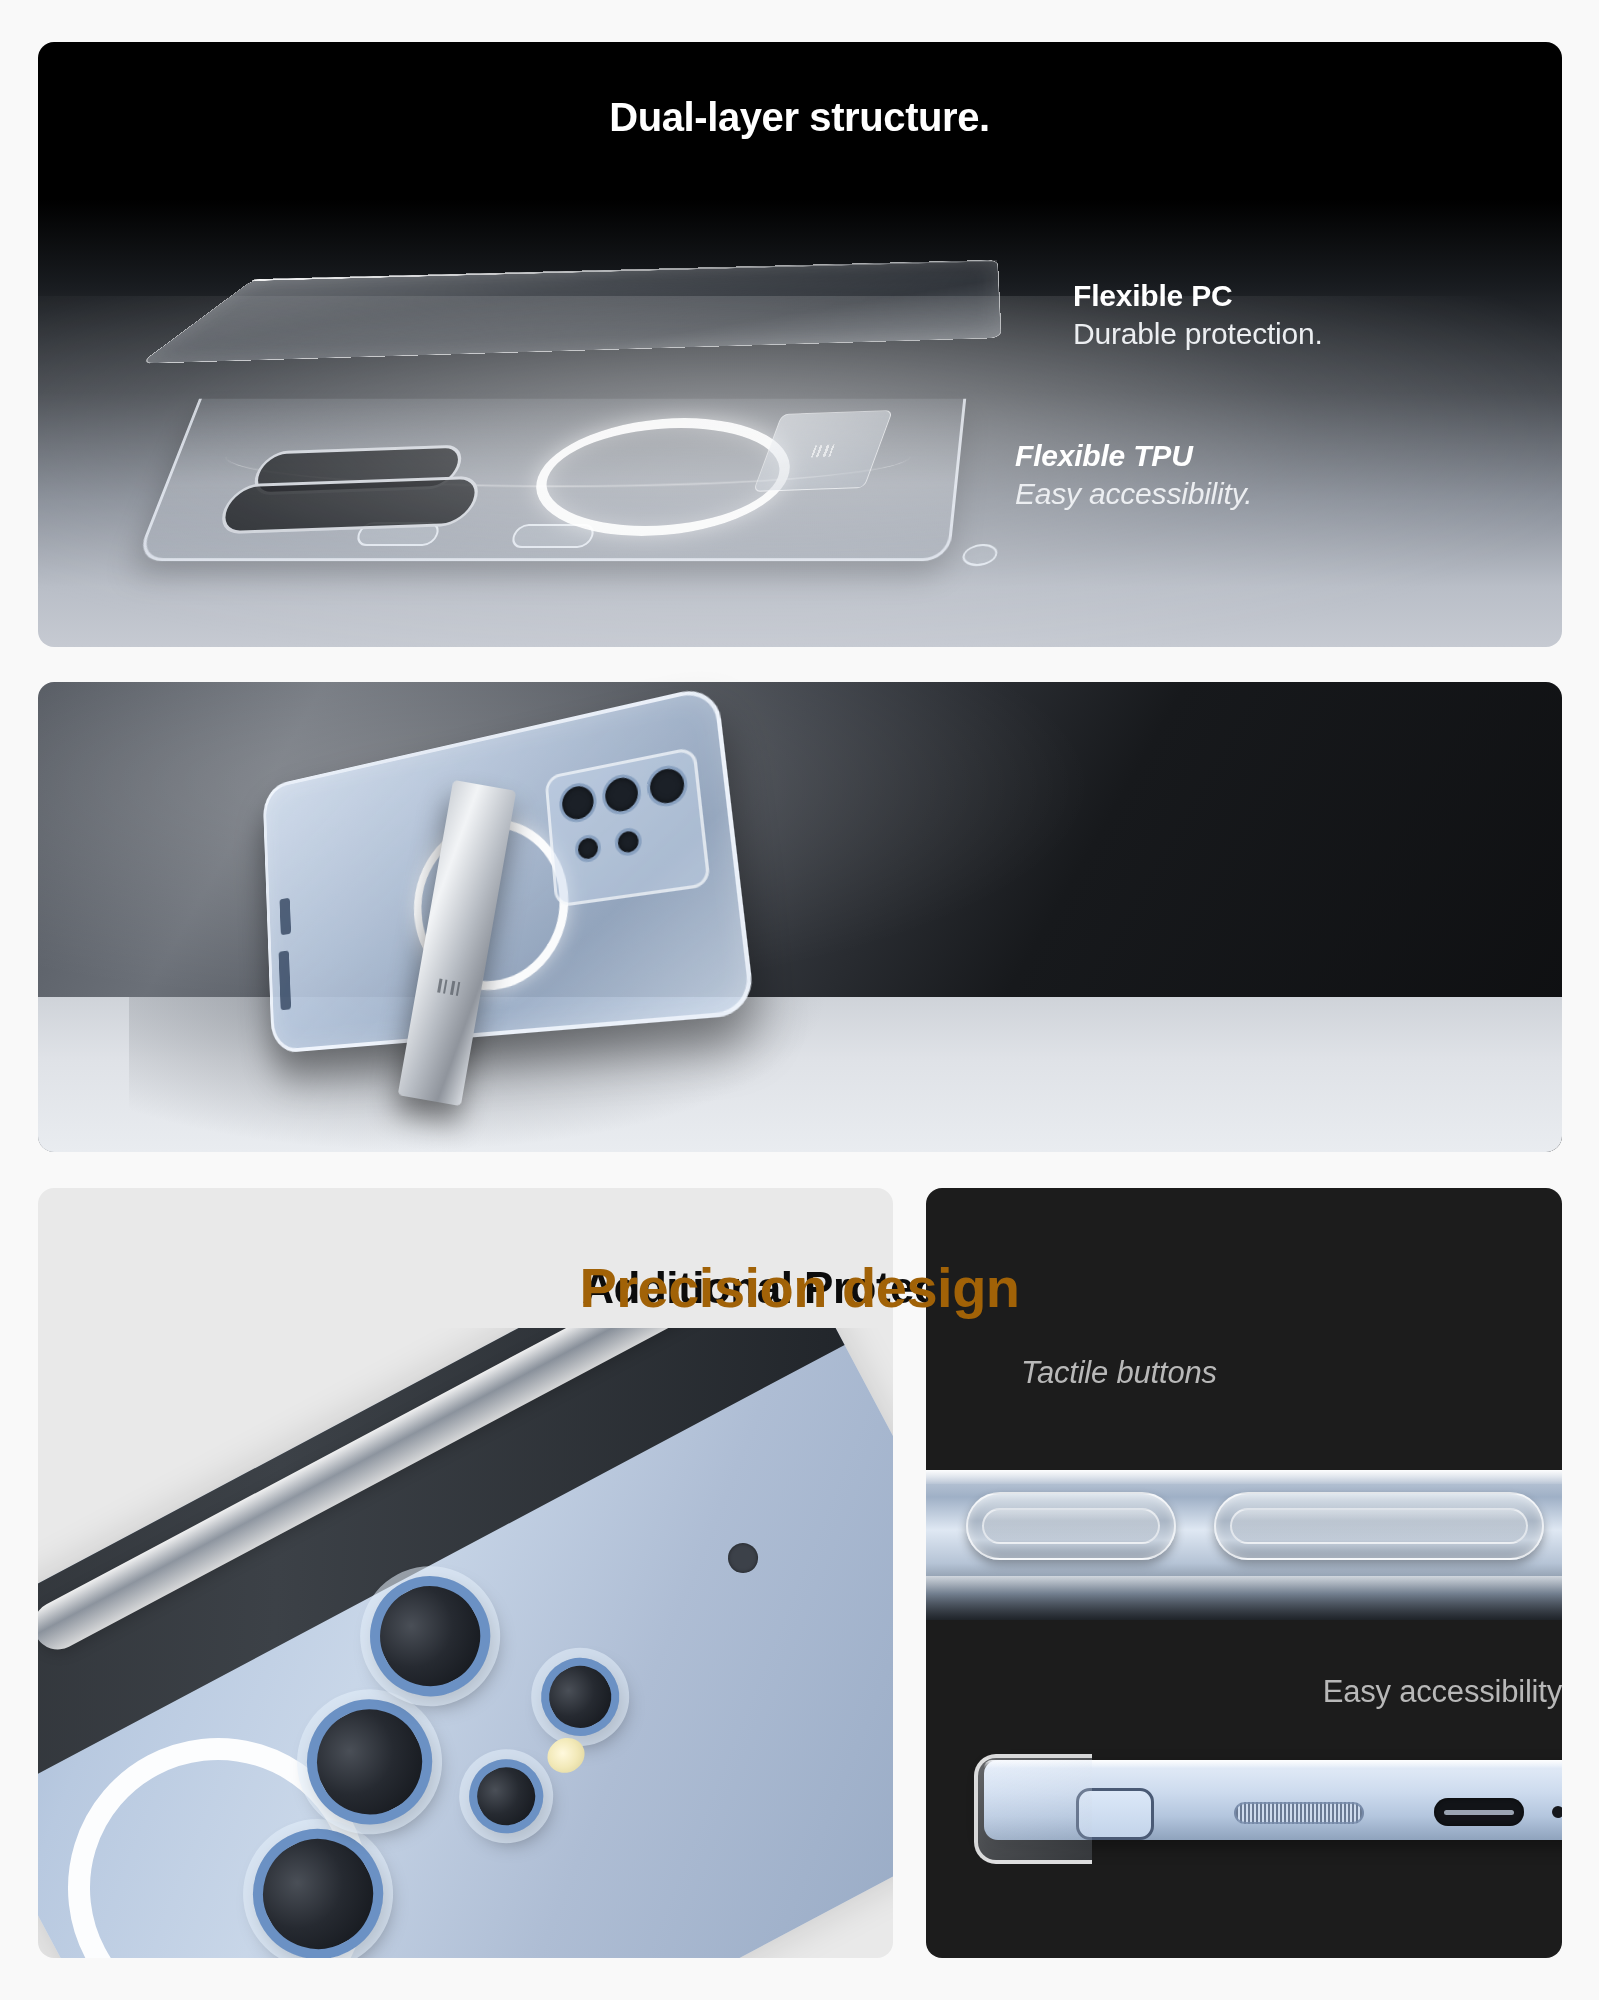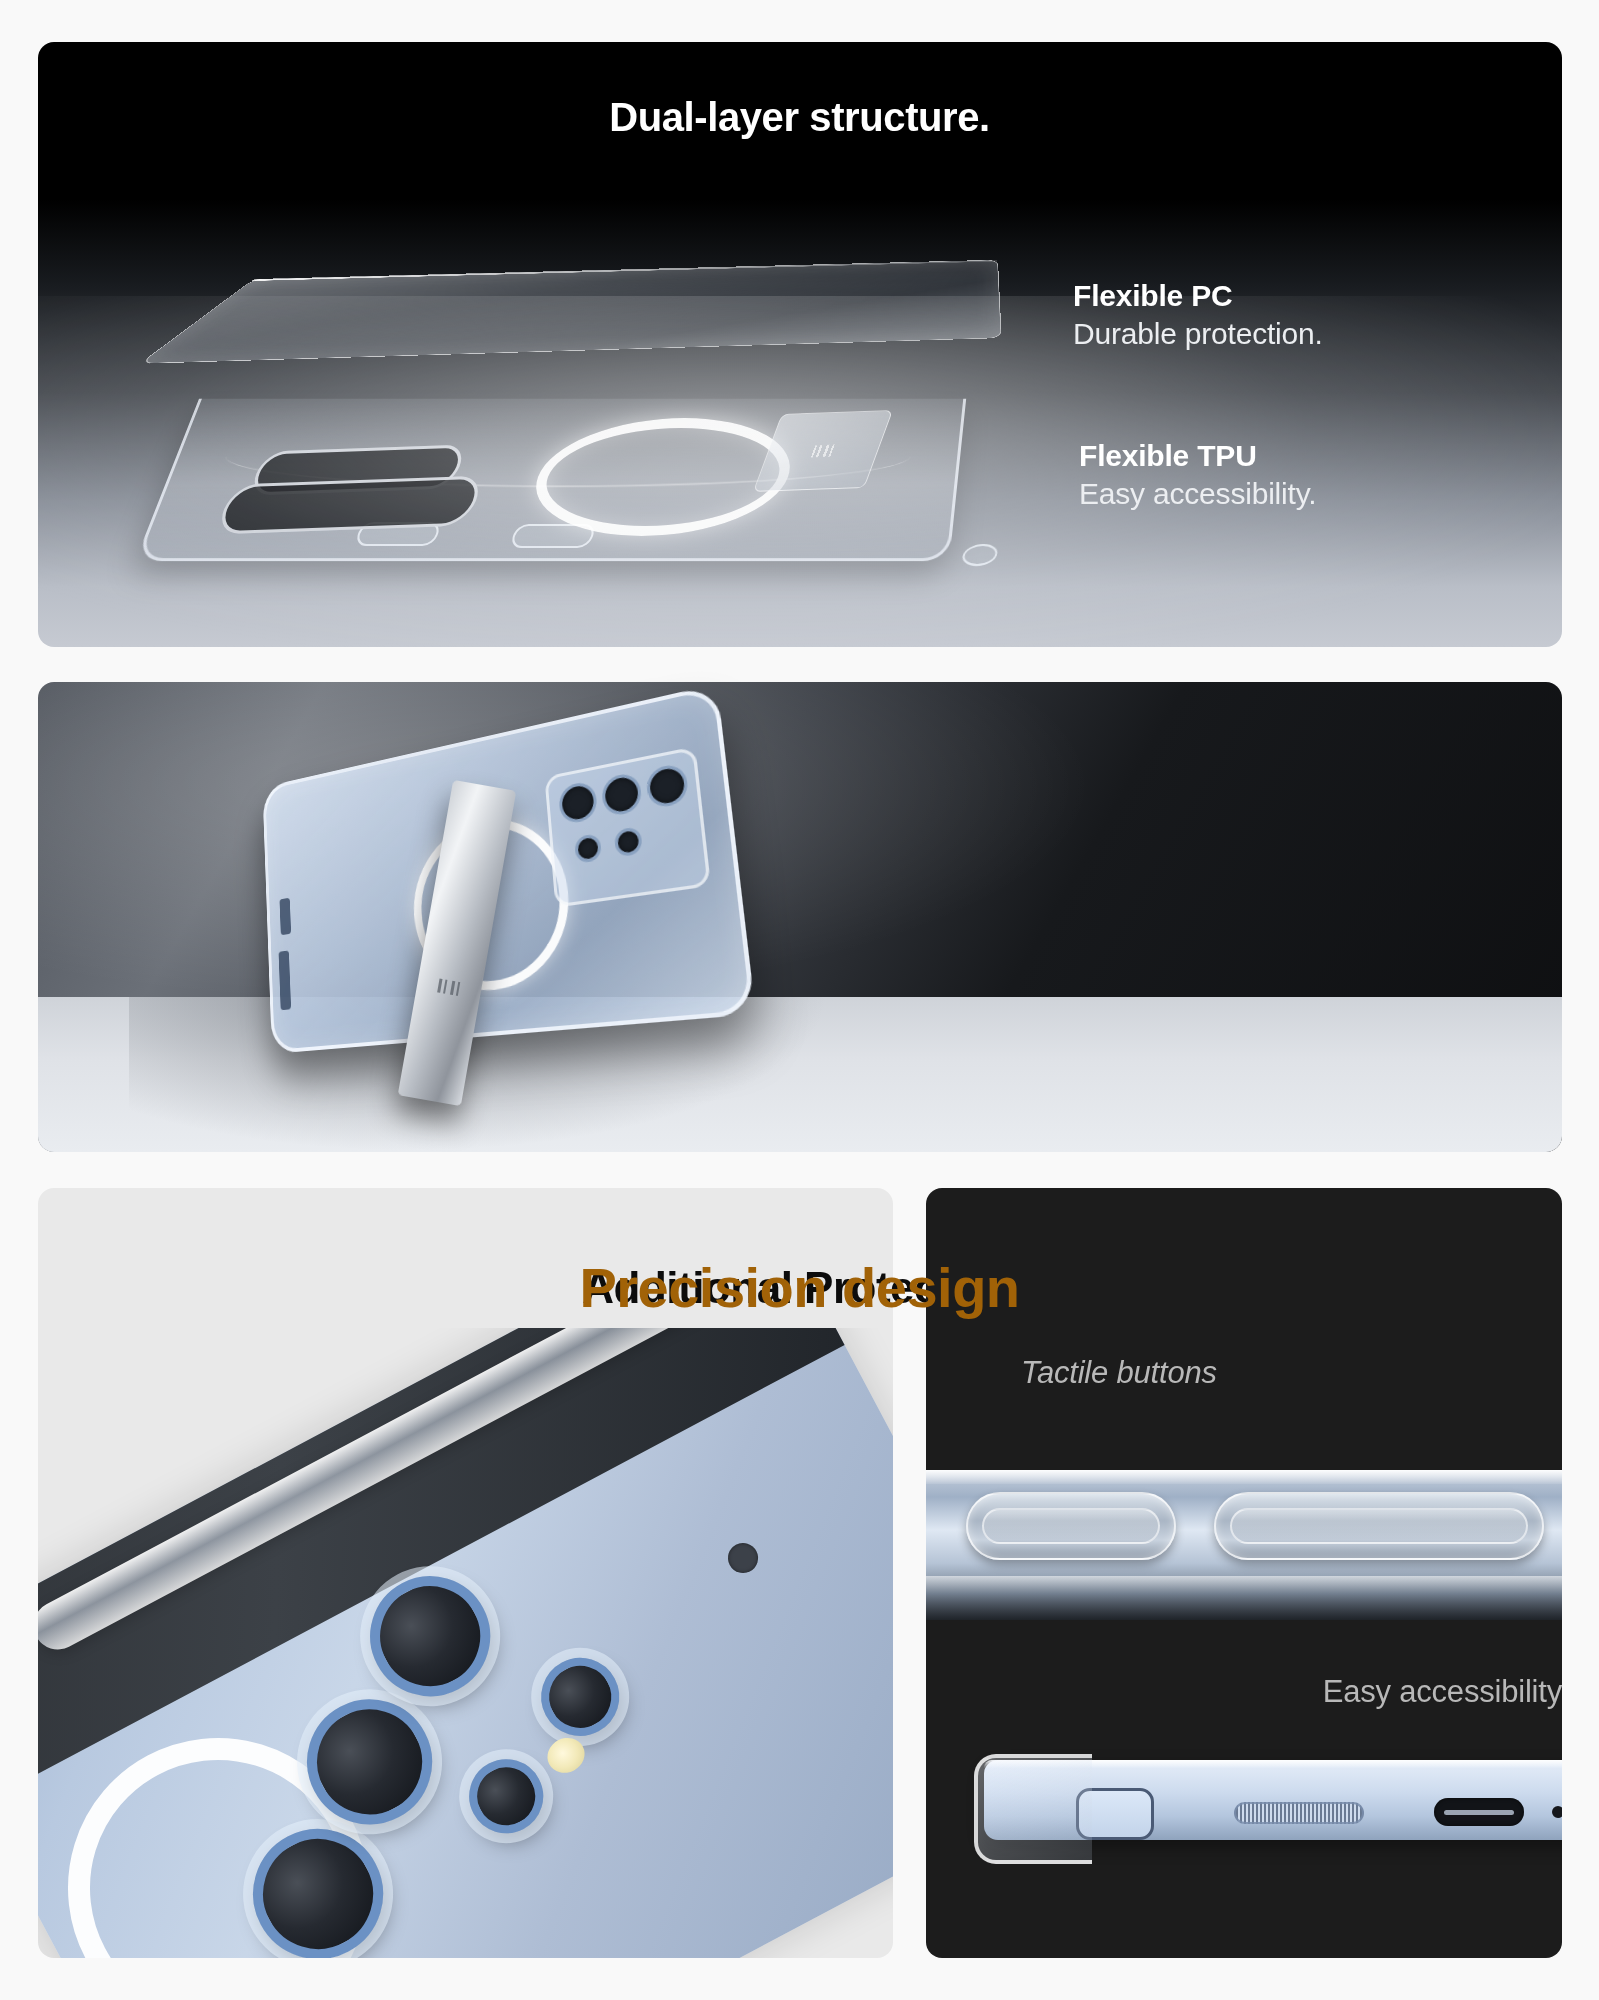--- a/index.html
+++ b/index.html
@@ -24,21 +24,21 @@
     pointer-events:none;
   }
   .h-dual{
     position:absolute; left:0; right:0; top:95px; text-align:center;
     color:#fff; font-size:40px; font-weight:700; letter-spacing:-.4px;
   }
   .spec-block{ position:absolute; color:#fff; }
   .spec-t{ font-size:30px; font-weight:700; letter-spacing:-.2px; line-height:1.28; }
   .spec-s{ font-size:30px; font-weight:400; letter-spacing:-.2px; line-height:1.28; color:#eceef1; }
   #spec-pc{ left:1073px; top:277px; }
-  #spec-tpu{ left:1079px; top:437px; }
+  #spec-tpu{ left:1015px; top:437px;font-style:italic; }
 
   
   .art-dual{ position:absolute; left:70px; top:180px; width:940px; height:390px; }
   .pc-plate{
     position:absolute; left:100px; top:10px; width:800px; height:150px;
     background:linear-gradient(165deg, rgba(225,230,238,.42) 0%, rgba(175,182,192,.30) 35%, rgba(120,128,140,.26) 70%, rgba(200,208,218,.34) 100%);
     border:1px solid rgba(255,255,255,.55);
     border-radius:12px;
     transform:perspective(900px) rotateX(58deg) rotateZ(-3deg) skewX(-22deg);
     box-shadow:0 0 30px rgba(255,255,255,.12) inset;

